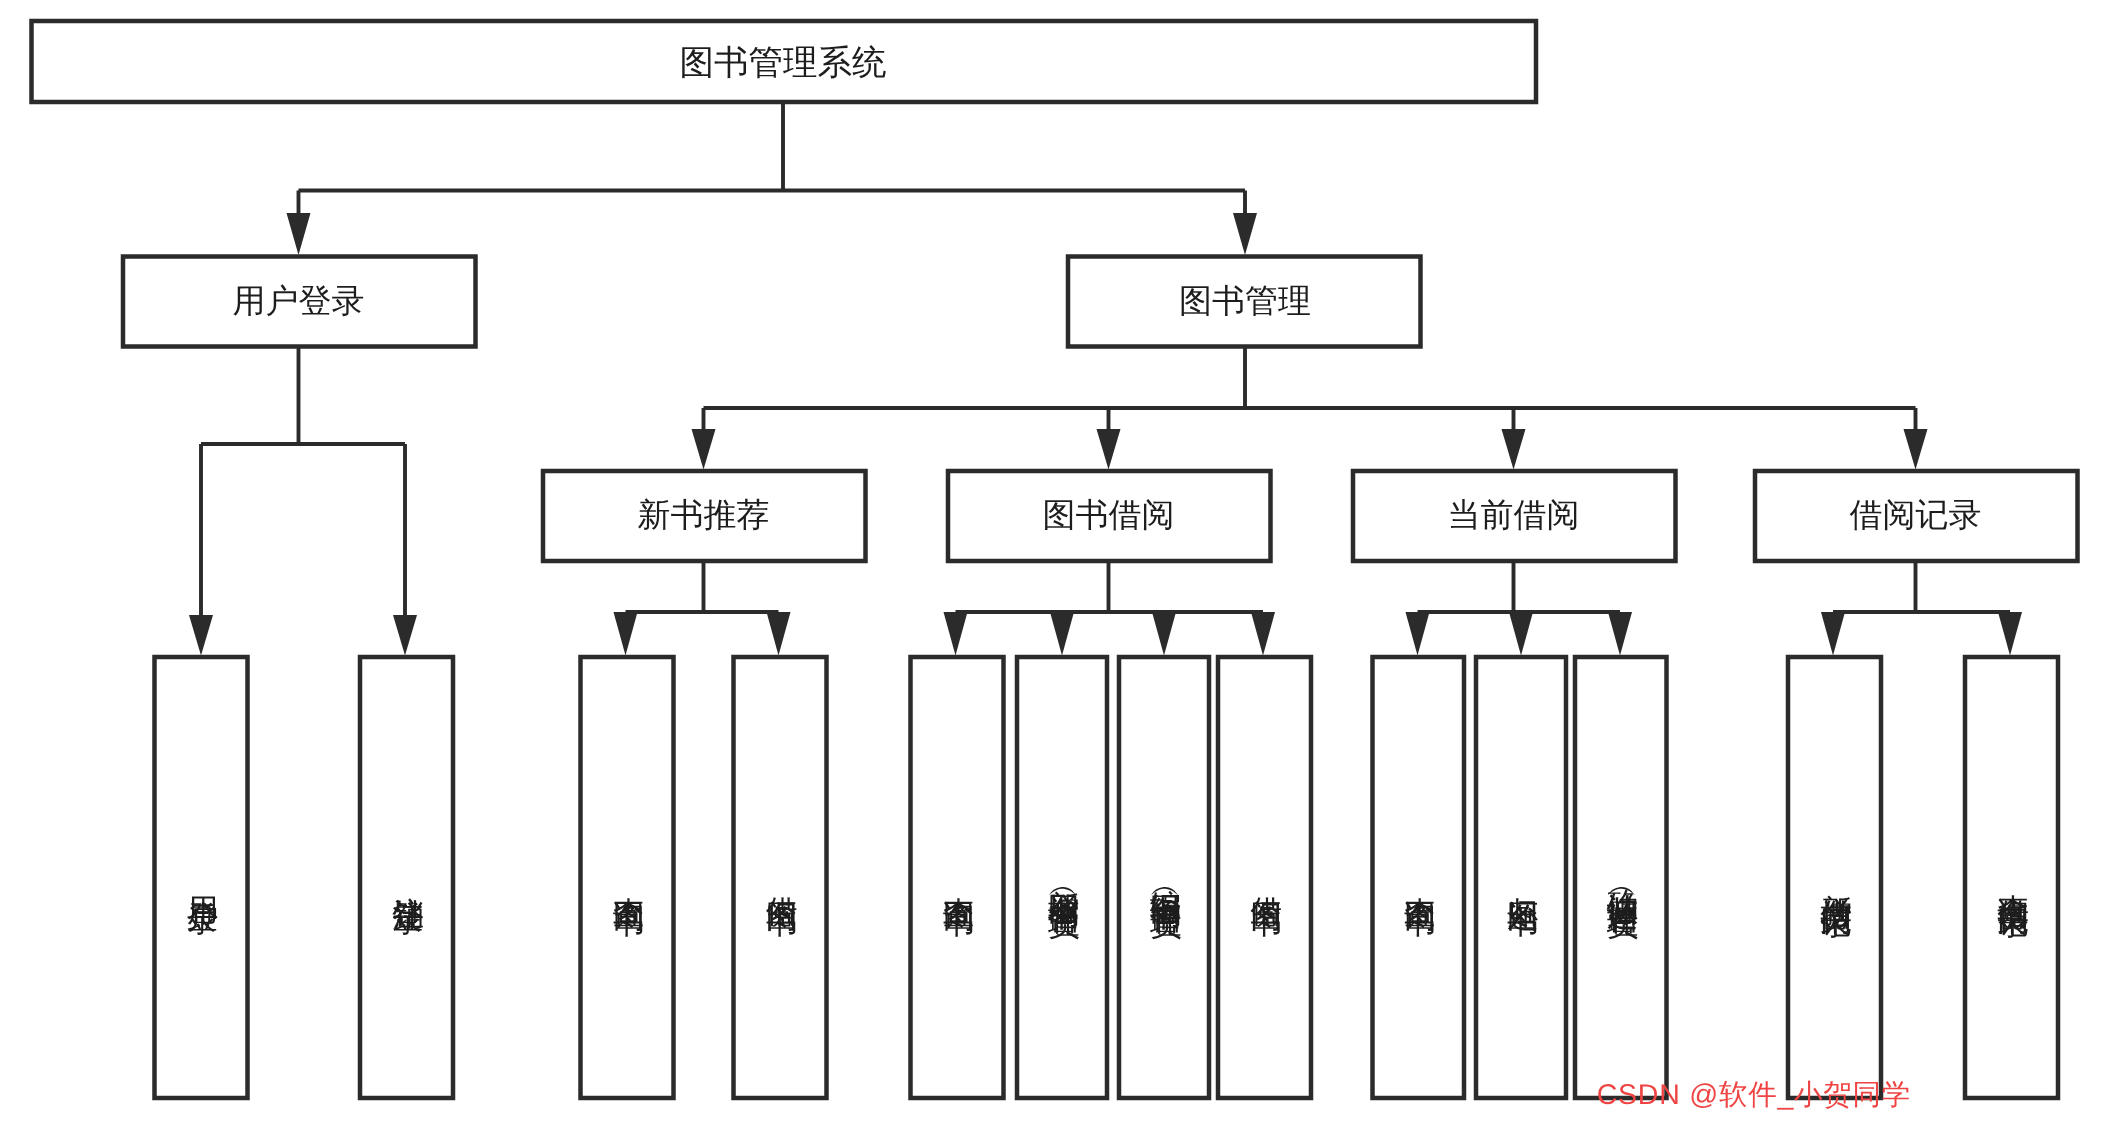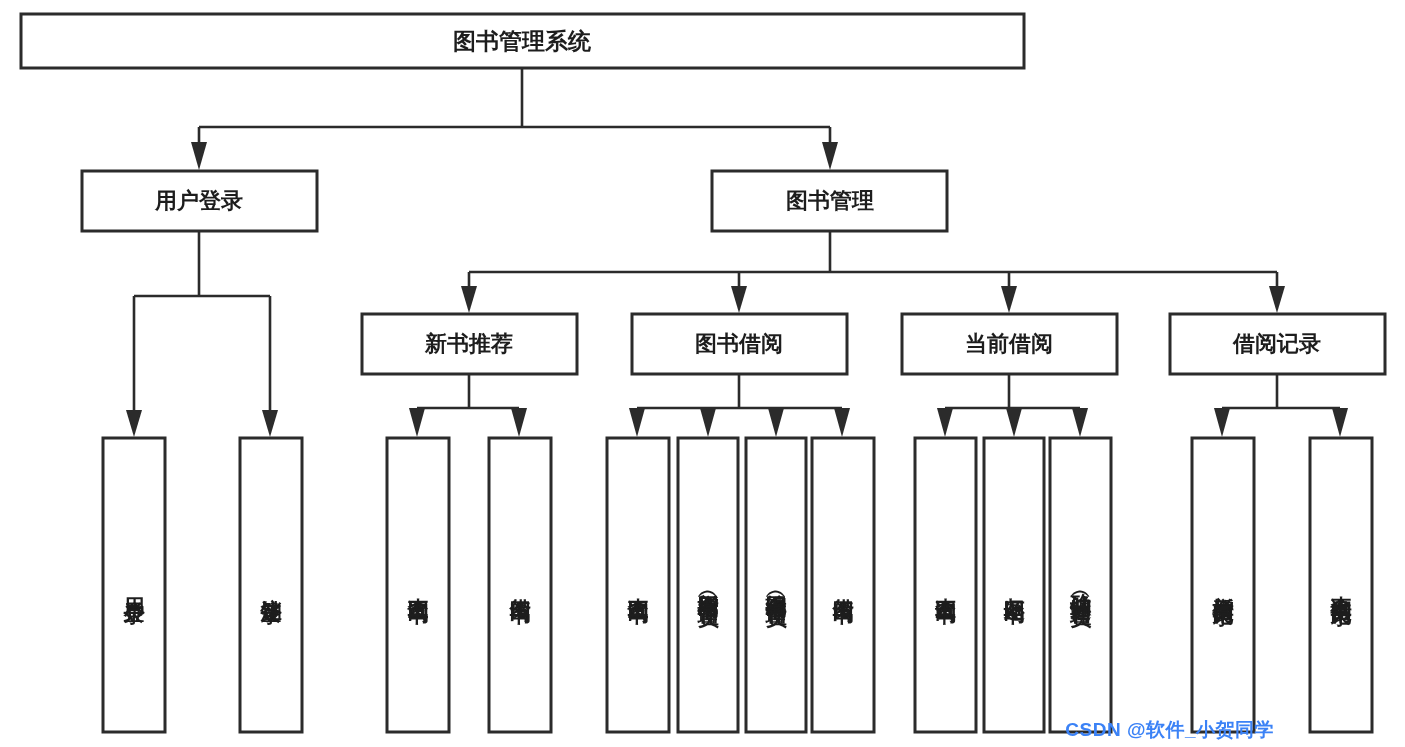--- a/index.html
+++ b/index.html
@@ -11,21 +11,20 @@
     width: 1405px;
     height: 747px;
     font-family: "Liberation Sans", "DejaVu Sans", sans-serif;
     overflow: hidden;
   }
   #diagram-root {
     position: relative;
     width: 1284px;
     height: 747px;
     background: #ffffff;
-    font-weight: bold;
   }
   svg.flow {
     position: absolute;
     top: 0;
     left: 0;
     width: 1405px;
     height: 747px;
   }
   .node-box {
     fill: #ffffff;
@@ -67,21 +66,21 @@
     justify-content: center;
     box-sizing: border-box;
     pointer-events: none;
   }
   .watermark {
     position: absolute;
     right: 10px;
     bottom: 4px;
     font-family: "Liberation Sans", "DejaVu Sans", sans-serif;
     font-size: 19px;
-    color: #3b82f6;
+    color: #ef4444;
     letter-spacing: 0.5px;
     white-space: nowrap;
   }
 </style>
 </head>
 <body>
 
 <div id="diagram-root">
 
   <svg class="flow" viewBox="0 0 1405 747" xmlns="http://www.w3.org/2000/svg">

